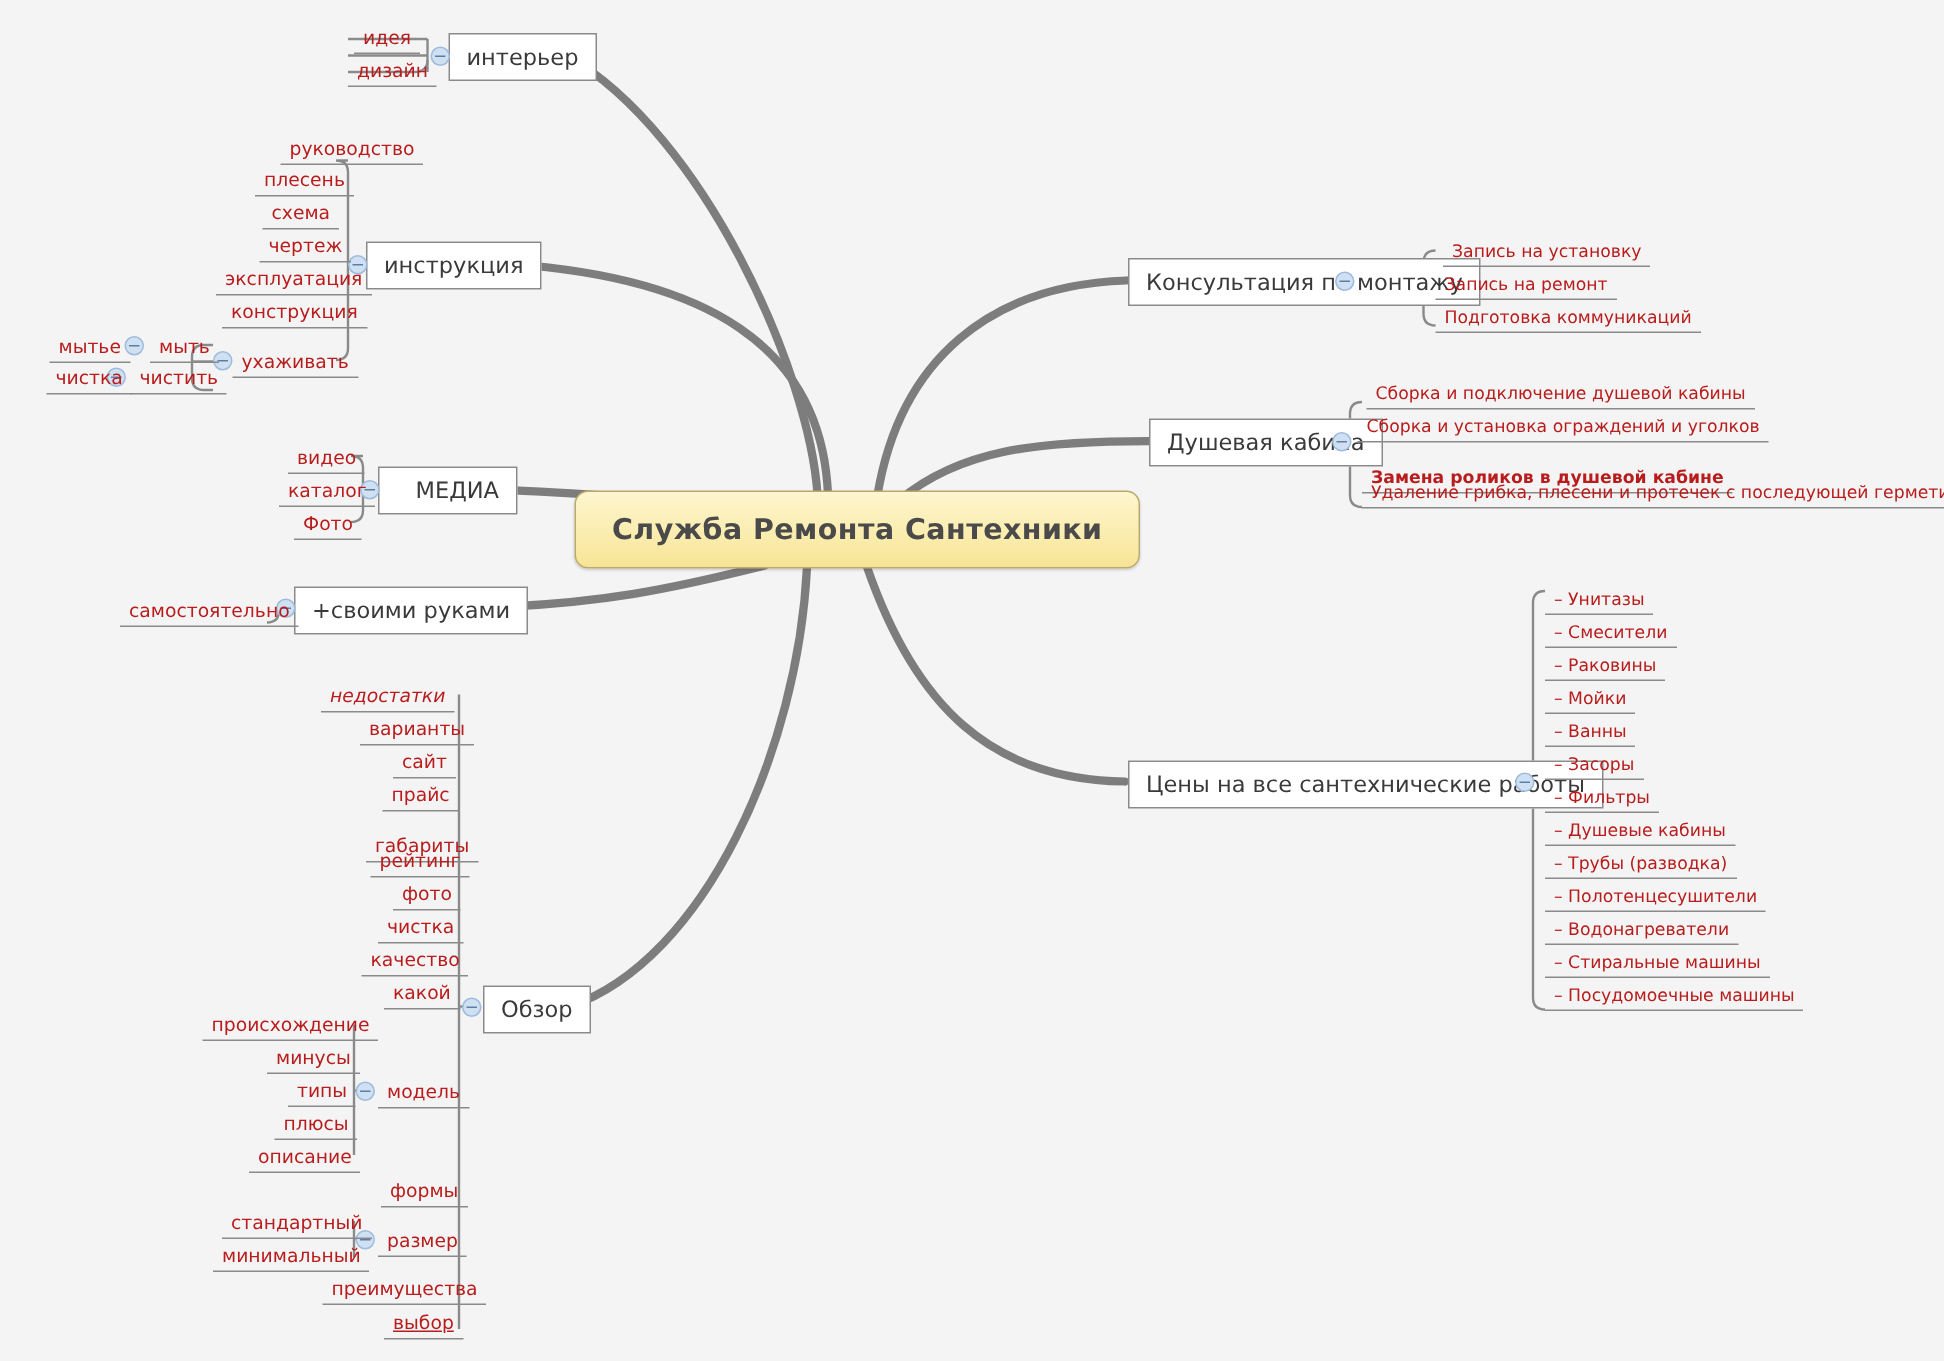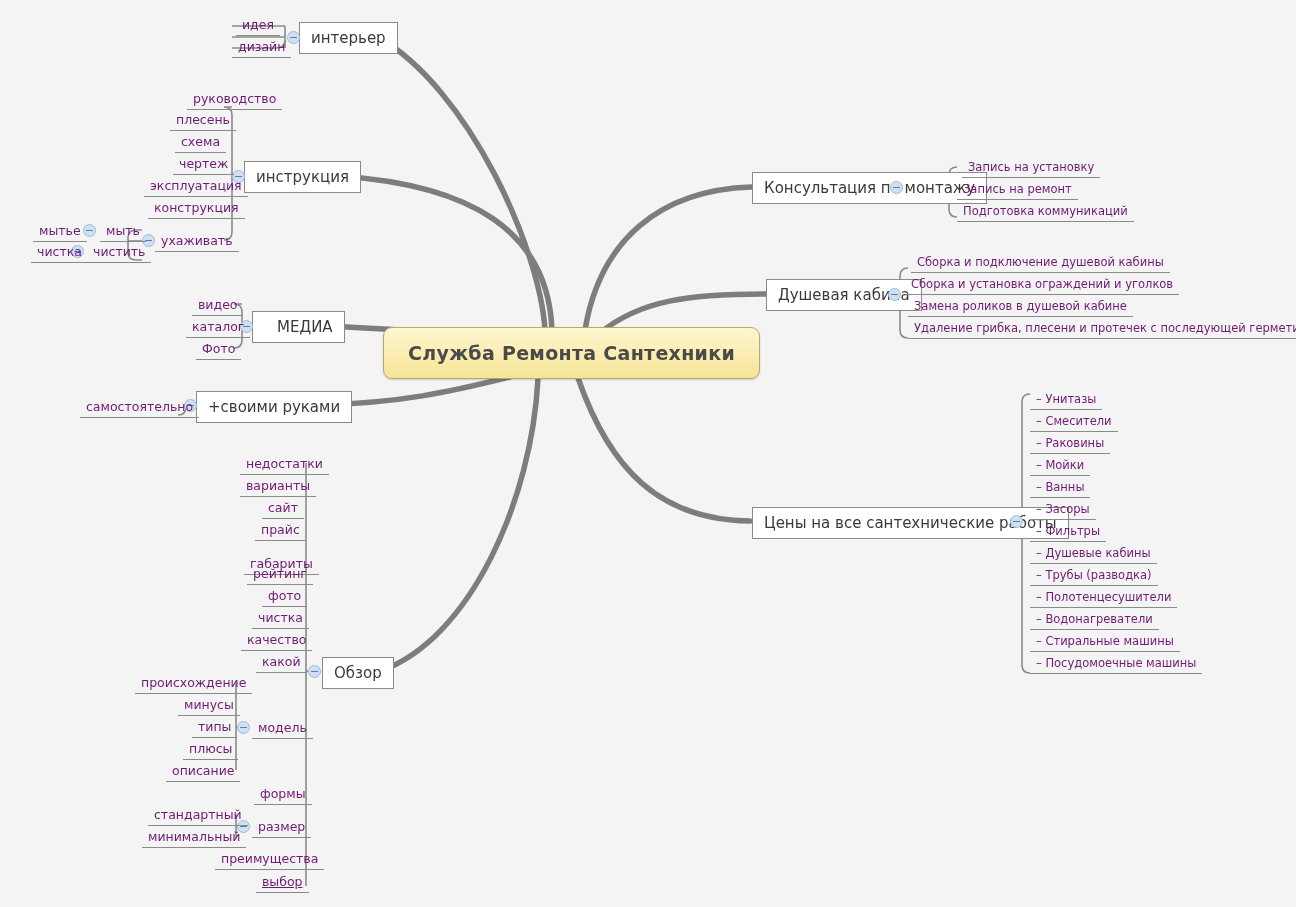--- a/index.html
+++ b/index.html
@@ -26,21 +26,21 @@
     box-shadow:0 1px 2px rgba(0,0,0,.18);
     letter-spacing:.3px;
   }
   .boxed{
     background:#ffffff;
     border:1.6px solid #8a8a8a;
     font-size:15px;color:#3a3a3a;
     padding:6px 11px;
   }
   .leaf{
-    font-size:12.5px;color:#701a75;
+    font-size:12.5px;color:#b91c1c;
     padding:1px 6px 3px 6px;
     border-bottom:1.6px solid #8a8a8a;
     background:transparent;
   }
   .leaf.tiny{font-size:11.5px;}
 
   
   .toggle{
     position:absolute;width:13px;height:13px;border-radius:50%;
     background:#cfe0f2;border:1px solid #9dbbdd;
@@ -166,21 +166,21 @@
   <div class="node leaf" style="left:186px;top:318px;">каталог</div>
   <div class="node leaf" style="left:196px;top:340px;">Фото</div>
 
   <div class="node boxed" style="left:196px;top:391px;">+своими руками</div>
   <div class="toggle" style="left:184px;top:399px;"></div>
   <div class="node leaf" style="left:80px;top:398px;">самостоятельно</div>
 
   <div class="node boxed" style="left:322px;top:657px;">Обзор</div>
   <div class="toggle" style="left:308px;top:665px;"></div>
 
-  <div class="node leaf" style="left:240px;top:455px;">недостатки</div>
+  <div class="node leaf" style="left:214px;top:455px;font-style:italic;">недостатки</div>
   <div class="node leaf" style="left:240px;top:477px;">варианты</div>
   <div class="node leaf" style="left:262px;top:499px;">сайт</div>
   <div class="node leaf" style="left:255px;top:521px;">прайс</div>
   <div class="node leaf" style="left:244px;top:543px;margin-top:12px;">габариты</div>
   <div class="node leaf" style="left:247px;top:565px;">рейтинг</div>
   <div class="node leaf" style="left:262px;top:587px;">фото</div>
   <div class="node leaf" style="left:252px;top:609px;">чистка</div>
   <div class="node leaf" style="left:241px;top:631px;">качество</div>
   <div class="node leaf" style="left:256px;top:653px;">какой</div>
 
@@ -206,21 +206,21 @@
   <div class="node boxed" style="left:752px;top:172px;">Консультация по монтажу</div>
   <div class="toggle" style="left:890px;top:181px;"></div>
   <div class="node leaf tiny" style="left:962px;top:159px;">Запись на установку</div>
   <div class="node leaf tiny" style="left:957px;top:181px;">Запись на ремонт</div>
   <div class="node leaf tiny" style="left:957px;top:203px;">Подготовка коммуникаций</div>
 
   <div class="node boxed" style="left:766px;top:279px;">Душевая кабина</div>
   <div class="toggle" style="left:888px;top:288px;"></div>
   <div class="node leaf tiny" style="left:911px;top:254px;">Сборка и подключение душевой кабины</div>
   <div class="node leaf tiny" style="left:905px;top:276px;">Сборка и установка ограждений и уголков</div>
-  <div class="node leaf tiny" style="left:908px;top:298px;">Замена роликов в душевой кабине</div>
+  <div class="node leaf tiny" style="left:908px;top:310px;font-weight:bold;">Замена роликов в душевой кабине</div>
   <div class="node leaf tiny" style="left:908px;top:320px;">Удаление грибка, плесени и протечек с последующей герметизацией.</div>
 
   <div class="node boxed" style="left:752px;top:507px;">Цены на все сантехнические работы</div>
   <div class="toggle" style="left:1010px;top:515px;"></div>
 
   <div class="node leaf tiny" style="left:1030px;top:391px;">– Унитазы</div>
   <div class="node leaf tiny" style="left:1030px;top:413px;">– Смесители</div>
   <div class="node leaf tiny" style="left:1030px;top:435px;">– Раковины</div>
   <div class="node leaf tiny" style="left:1030px;top:457px;">– Мойки</div>
   <div class="node leaf tiny" style="left:1030px;top:479px;">– Ванны</div>

